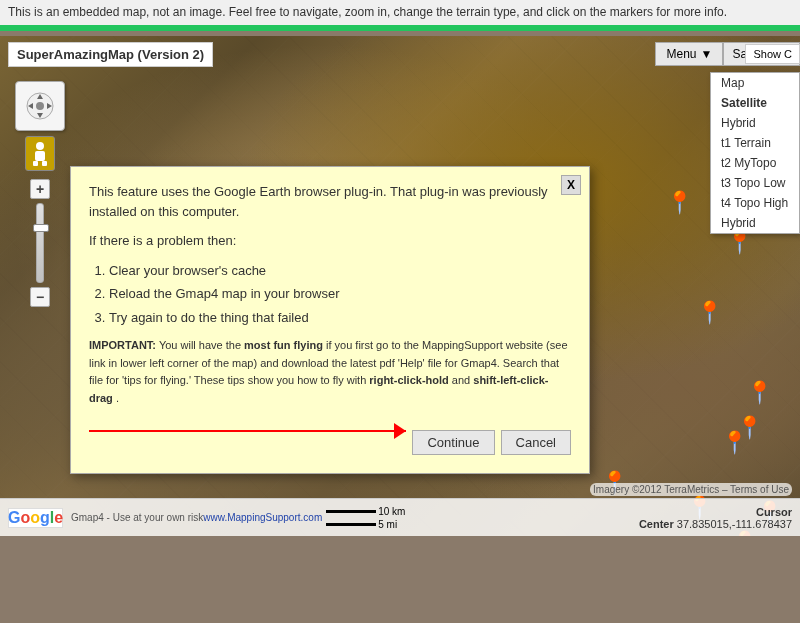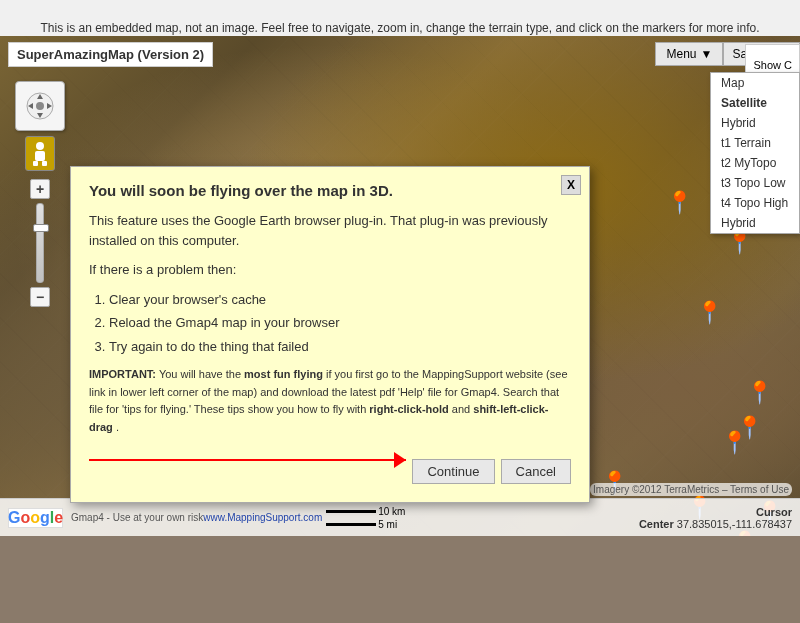--- a/index.html
+++ b/index.html
@@ -10,25 +10,24 @@
       font-size: 13px;
       overflow: hidden;
       position: relative;
       background: #8a7a6a;
     }
 
     
     #top-bar {
       background: #f0f0f0;
       border-bottom: 6px solid #22c55e;
-      padding: 20px 8px;
+      padding: 4px 8px;
       font-size: 12px;
       color: #333;
       line-height: 1.4;
-      text-align: center;
     }
 
     
     #map-container {
       position: absolute;
       top: 36px;
       left: 0;
       width: 800px;
       height: 500px;
       overflow: hidden;
@@ -237,21 +236,21 @@
       filter: hue-rotate(40deg) saturate(3) brightness(1.2);
     }
 
     
     #show-controls-btn {
       position: absolute;
       top: 8px;
       right: 0;
       background: white;
       border: 1px solid #ccc;
-      padding: 14px 7px;
+      padding: 3px 7px;
       font-size: 11px;
       cursor: pointer;
       z-index: 20;
     }
 
     
     #status-bar {
       position: absolute;
       bottom: 0;
       left: 0;
@@ -563,21 +562,20 @@
         <span style="font-size:11px;">37.835015,-111.678437</span>
       </div>
     </div>
   </div>
 
   <div id="modal-overlay">
     <div id="modal-dialog">
 
       <div id="modal-close">X</div>
 
-      <div id="modal-title">You will soon be flying over the map in 3D.</div>
 
       <div id="modal-body">
         <p>This feature uses the Google Earth browser plug-in. That plug-in was previously installed on this computer.</p>
 
         <p>If there is a problem then:</p>
 
         <ol>
           <li>Clear your browser's cache</li>
           <li>Reload the Gmap4 map in your browser</li>
           <li>Try again to do the thing that failed</li>

